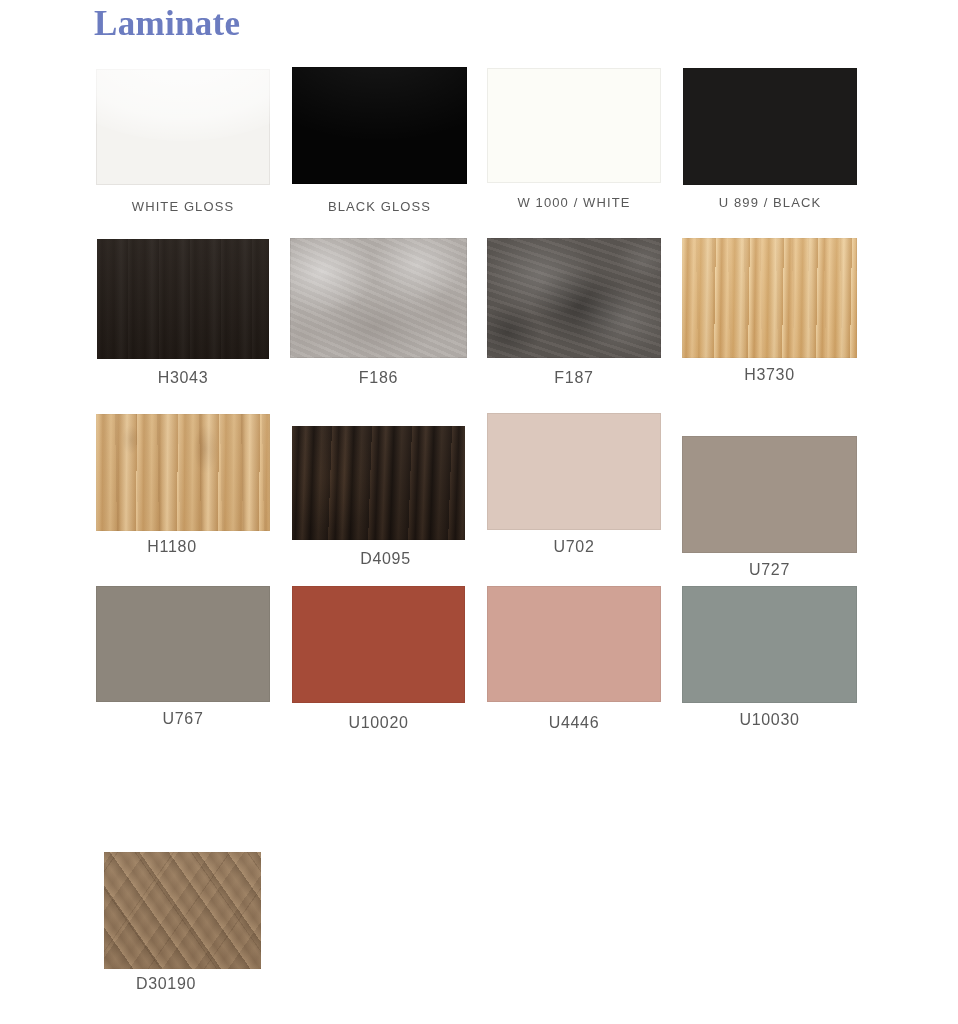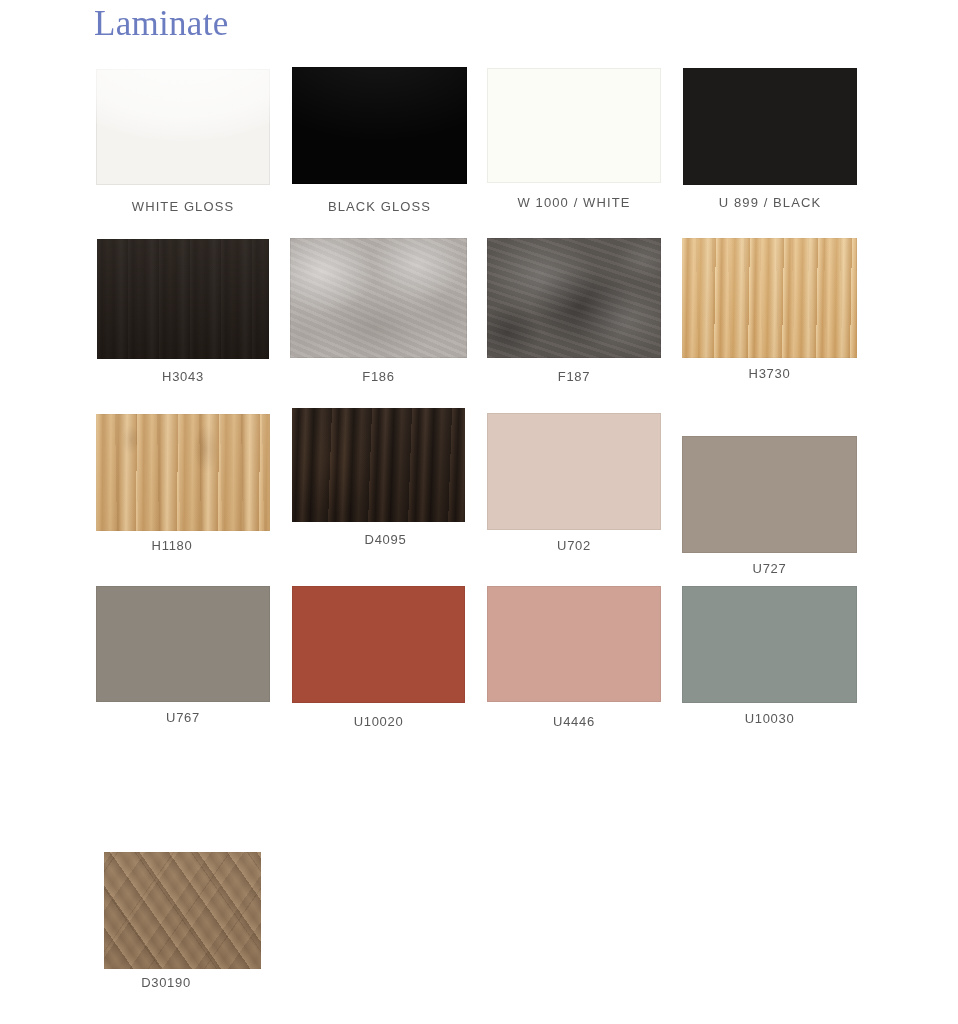--- a/index.html
+++ b/index.html
@@ -22,21 +22,21 @@
     height: 1024px;
     background: #ffffff;
   }
 
   
   .main-title {
     position: absolute;
     left: 94px;
     top: 2px;
     font-family: "Liberation Serif", "DejaVu Serif", serif;
-    font-weight: normal;
+    font-weight: bold;
     font-size: 35px;
     line-height: 44px;
     letter-spacing: 0.3px;
     color: #6c7cc0;
     white-space: nowrap;
   }
 
   
   .grid {
     position: absolute;
@@ -53,21 +53,21 @@
     position: relative;
     overflow: hidden;
     background: #ffffff;
   }
 
   .swatch-label {
     position: absolute;
     left: 50%;
     transform: translateX(-50%);
     font-family: "Liberation Sans", sans-serif;
-    font-size: 13px;
+    font-size: 16px;
     letter-spacing: 0.7px;
     color: #595959;
     white-space: nowrap;
     text-align: center;
   }
 
   .swatch-label.small-caps {
     font-size: 13px;
     letter-spacing: 1.1px;
     color: #636363;
@@ -151,21 +151,21 @@
           <div class="tex" style="background: repeating-linear-gradient(91deg, rgba(255, 236, 198, 0.55) 0px, rgba(196, 148, 90, 0.4) 6px, rgba(246, 219, 176, 0.5) 12px, rgba(205, 160, 100, 0.35) 19px, rgba(255, 240, 208, 0.45) 26px, rgba(186, 140, 84, 0.42) 34px), repeating-linear-gradient(89deg, rgba(150, 104, 56, 0.16) 0px, rgba(150, 104, 56, 0) 3px, rgba(150, 104, 56, 0.1) 9px, rgba(150, 104, 56, 0) 16px), linear-gradient(rgba(255, 250, 235, 0.18), rgba(140, 96, 50, 0.14));"></div>
         </div>
         <div class="swatch-label" style="color: rgb(89, 89, 89); top: 128px;">H3730</div>
       </div>
       <div class="swatch-cell" style="left: 96px; top: 414px; width: 152px;">
         <div class="swatch" style="width: 174px; height: 117px; background: rgb(210, 169, 112); box-shadow: rgba(0, 0, 0, 0.06) 0px 0px 0px 1px inset;">
           <div class="tex" style="background: repeating-linear-gradient(90.5deg, rgba(244, 216, 172, 0.6) 0px, rgba(186, 140, 86, 0.42) 7px, rgba(232, 200, 152, 0.5) 15px, rgba(168, 122, 72, 0.4) 23px, rgba(250, 226, 186, 0.55) 31px, rgba(176, 130, 78, 0.45) 41px), repeating-linear-gradient(89deg, rgba(120, 80, 40, 0.2) 0px, rgba(120, 80, 40, 0) 4px, rgba(120, 80, 40, 0.13) 11px, rgba(120, 80, 40, 0) 21px), radial-gradient(10% 30% at 63% 30%, rgba(110, 72, 36, 0.35), rgba(0, 0, 0, 0) 70%), radial-gradient(7% 18% at 20% 22%, rgba(95, 62, 30, 0.3), rgba(0, 0, 0, 0) 70%), linear-gradient(rgba(255, 248, 232, 0.12), rgba(150, 104, 56, 0.12));"></div>
         </div>
         <div class="swatch-label" style="color: rgb(89, 89, 89); top: 124px;">H1180</div>
       </div>
-      <div class="swatch-cell" style="left: 292px; top: 408px; width: 187px;">
+      <div class="swatch-cell" style="left: 292px; top: 426px; width: 187px;">
         <div class="swatch" style="width: 173px; height: 114px; background: rgb(43, 33, 27); box-shadow: rgba(0, 0, 0, 0.06) 0px 0px 0px 1px inset;">
           <div class="tex" style="background: repeating-linear-gradient(92deg, rgba(90, 65, 45, 0.35) 0px, rgba(20, 13, 9, 0.55) 7px, rgba(110, 80, 55, 0.25) 14px, rgba(15, 10, 7, 0.6) 22px, rgba(75, 55, 38, 0.3) 30px, rgba(25, 17, 12, 0.5) 40px), radial-gradient(40% 70% at 22% 45%, rgba(120, 88, 60, 0.22), rgba(0, 0, 0, 0) 70%), linear-gradient(rgba(255, 255, 255, 0.04), rgba(0, 0, 0, 0.22));"></div>
         </div>
         <div class="swatch-label" style="color: rgb(89, 89, 89); top: 124px;">D4095</div>
       </div>
       <div class="swatch-cell" style="left: 487px; top: 413px; width: 174px;">
         <div class="swatch" style="width: 174px; height: 117px; background: rgb(220, 200, 189); box-shadow: rgba(0, 0, 0, 0.06) 0px 0px 0px 1px inset;"></div>
         <div class="swatch-label" style="color: rgb(89, 89, 89); top: 125px;">U702</div>
       </div>
       <div class="swatch-cell" style="left: 682px; top: 436px; width: 175px;">

